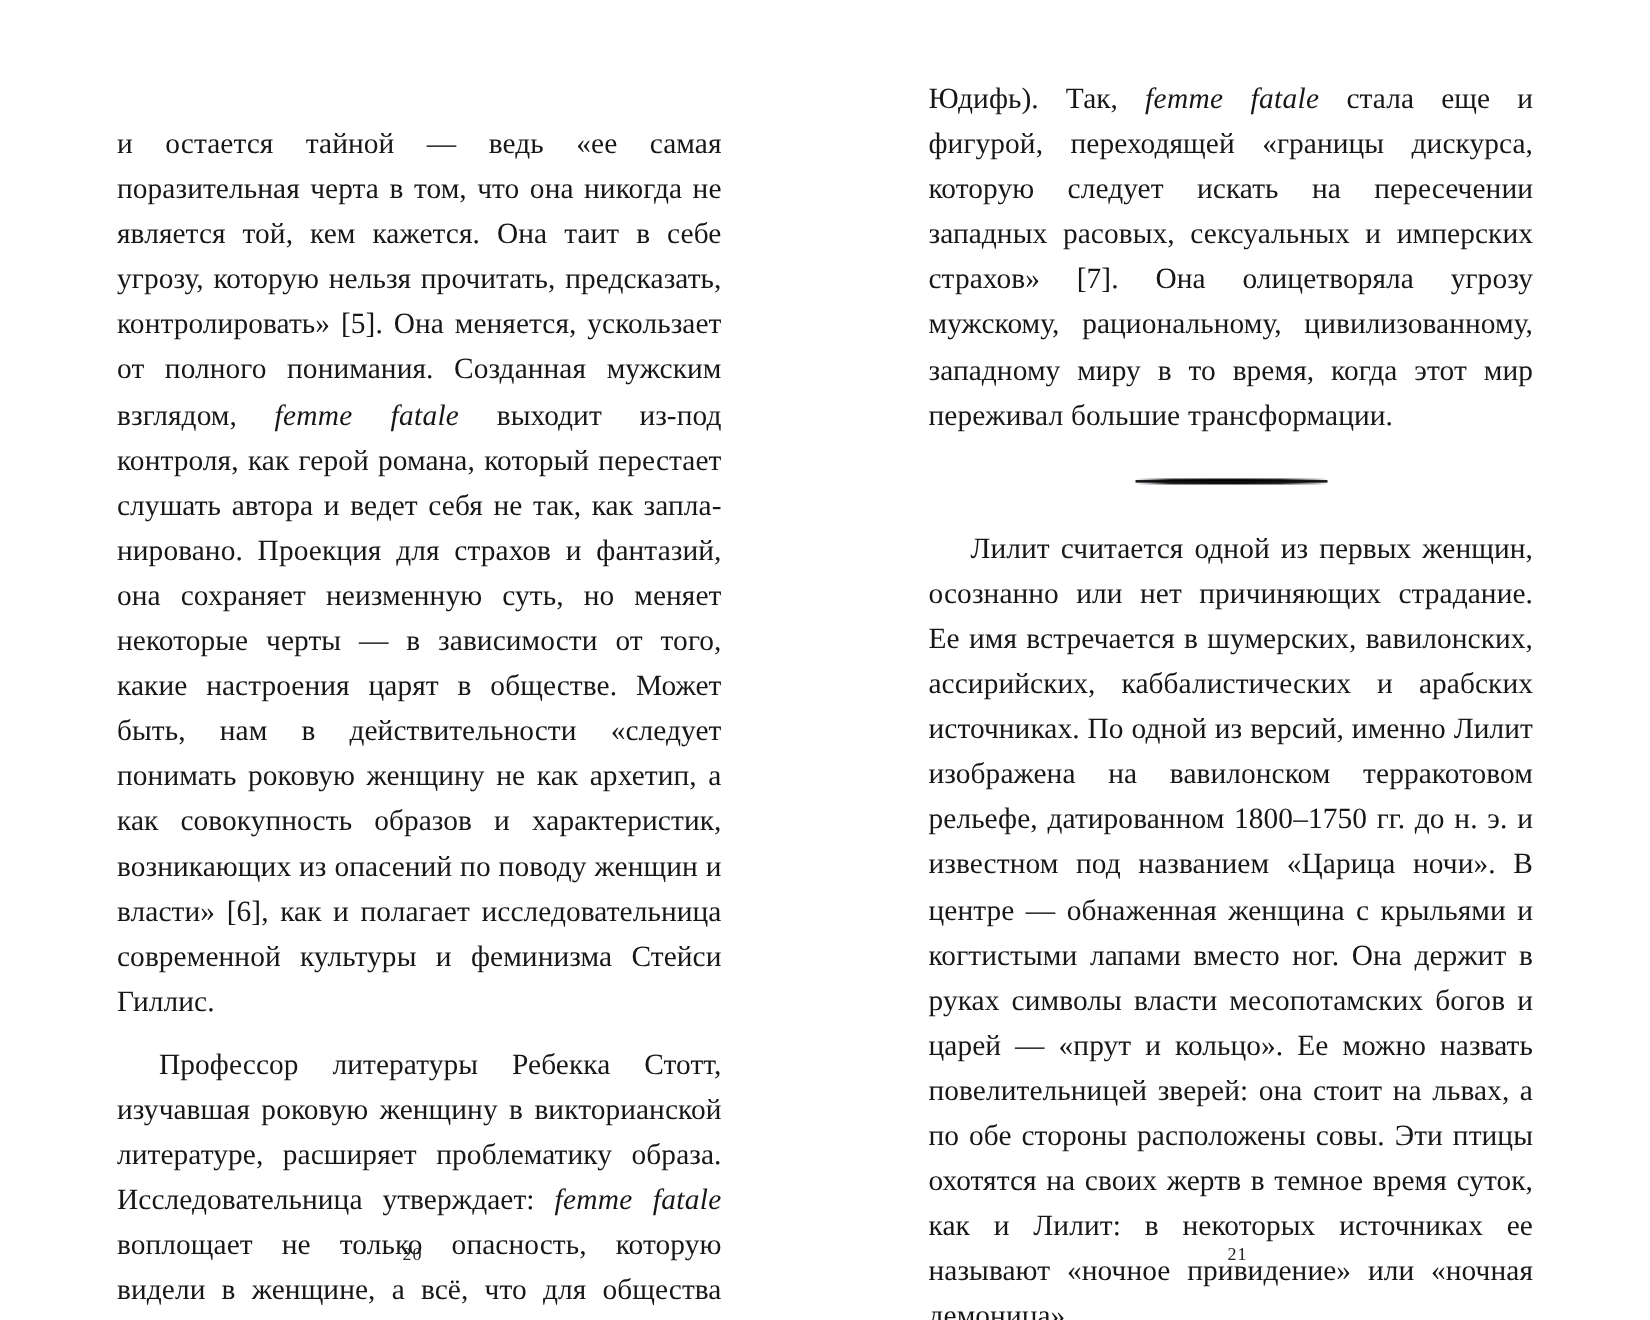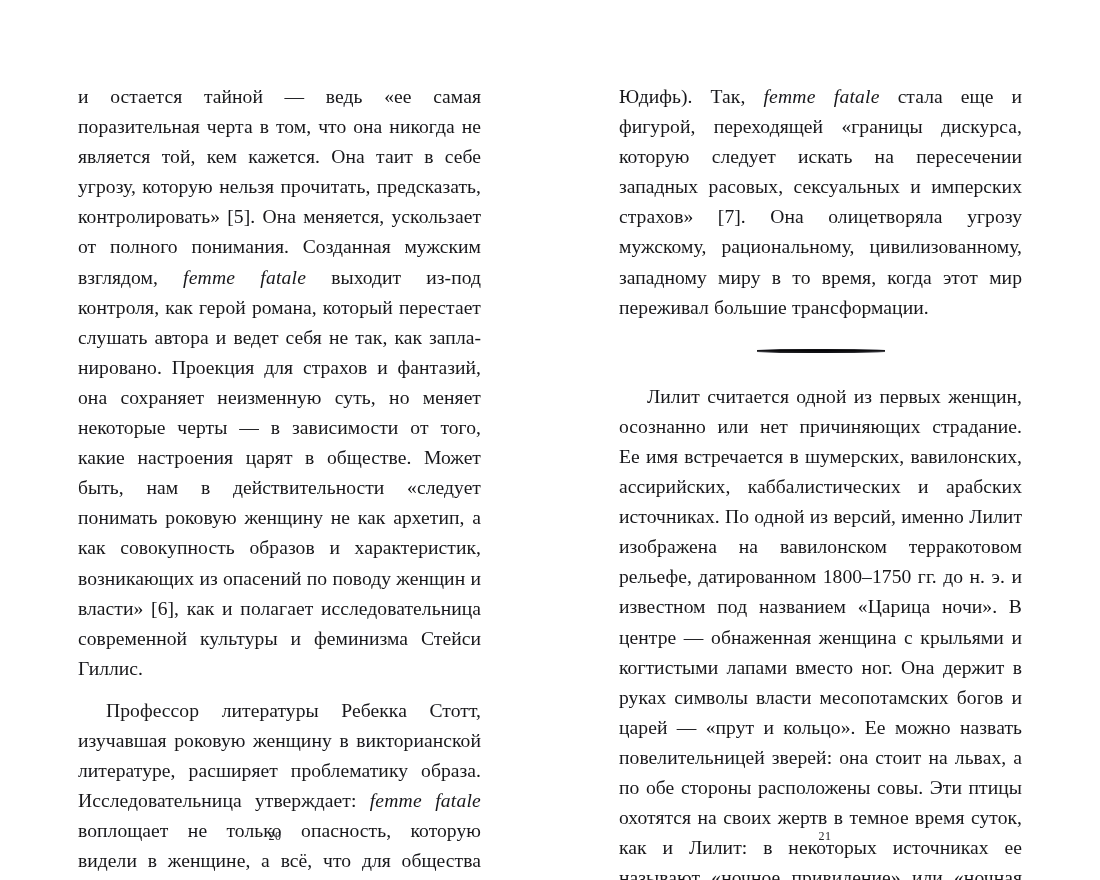--- a/index.html
+++ b/index.html
@@ -26,21 +26,21 @@
   .page {
     position: relative;
     width: 550px;
     height: 880px;
     box-sizing: border-box;
     display: flex;
     flex-direction: column;
   }
 
   .page-left  { padding: 70px 57px 0 66px; }
-  .page-right { padding: 70px 66px 0 57px; }
+  .page-right { padding: 40px 66px 0 57px; }
 
   .textblock {
     width: 427px;
     flex: 0 0 auto;
   }
 
   p.para {
     margin: 12px;
     text-align: justify;
     text-justify: inter-word;

